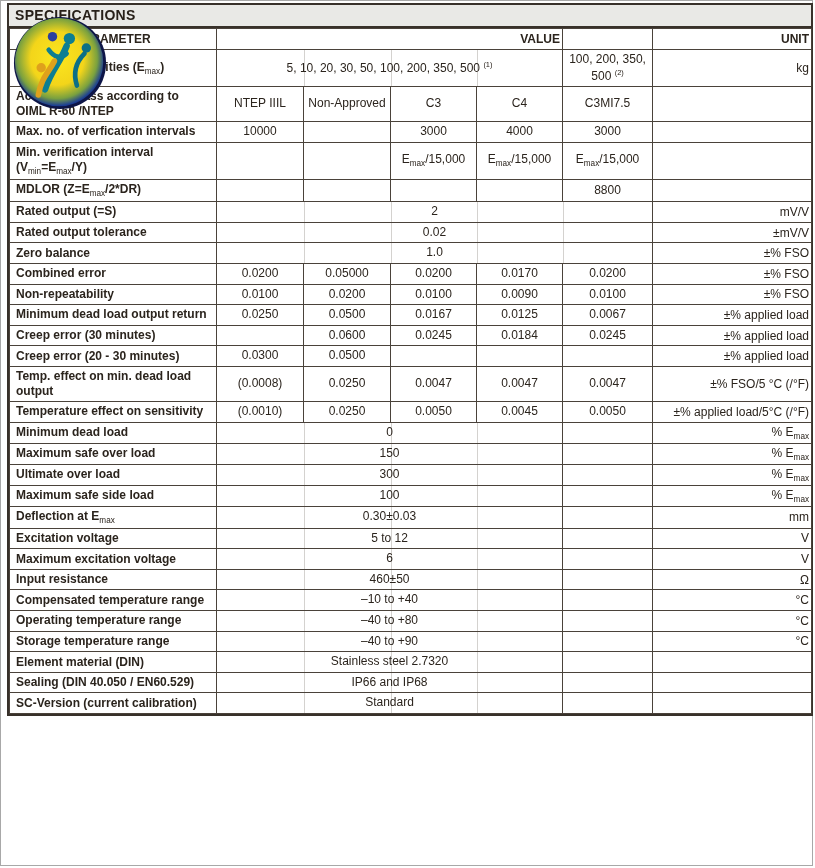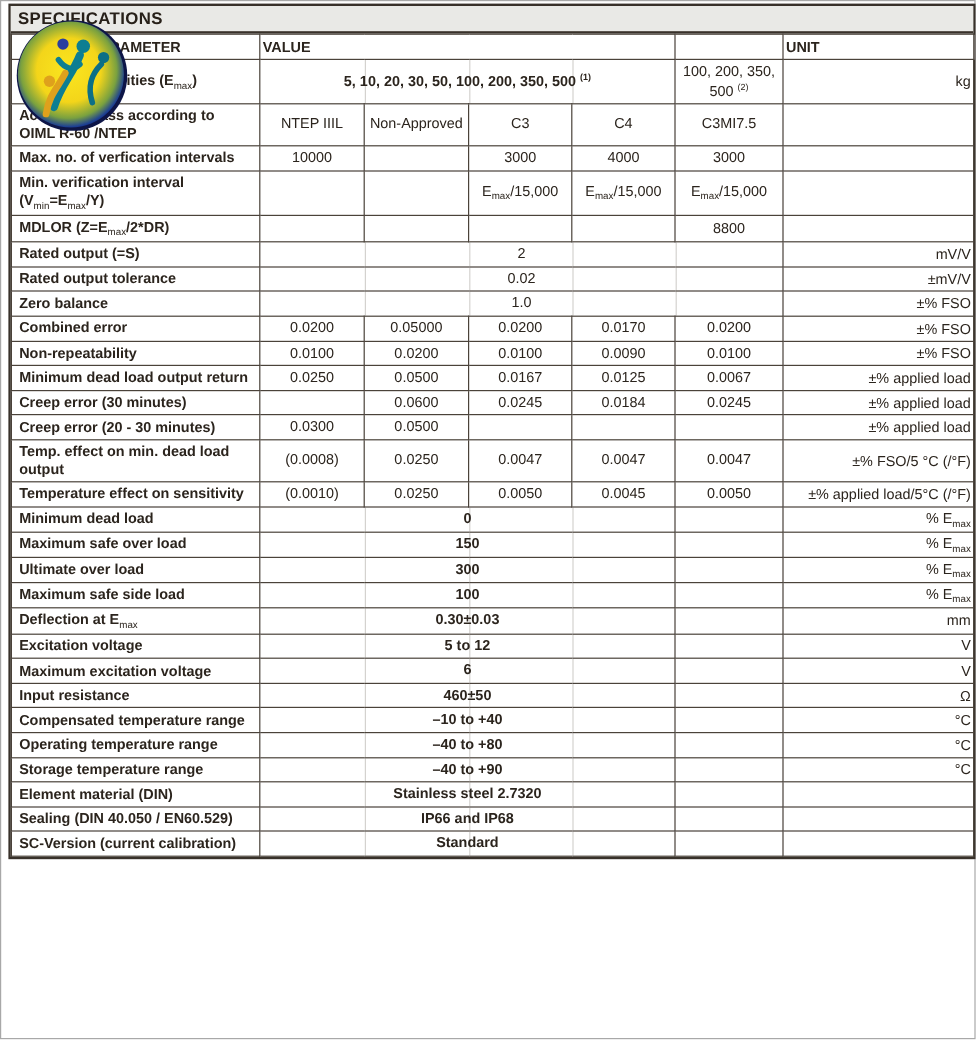--- a/index.html
+++ b/index.html
@@ -3,30 +3,30 @@
 <meta charset="utf-8">
 <style>
   html,body{margin:0;padding:0;background:#fff;}
   body{width:815px;height:868px;overflow:hidden;font-family:"Liberation Sans", sans-serif;}
   .page{width:813px;height:866px;border:1px solid #a8a8a8;background:#fff;position:relative;box-sizing:border-box;}
   .sheet{position:absolute;left:6px;top:2px;width:802px;border:2px solid #38312a;background:#fff;}
   .titlebar{background:#e9e9e6;border-bottom:2px solid #38312a;padding:2px 6px 3px 6px;
     font-size:14px;font-weight:bold;color:#272019;letter-spacing:.3px;}
   table{border-collapse:collapse;table-layout:fixed;width:100%;}
   th,td{border:1px solid #4a423a;color:#2b241d;vertical-align:middle;box-sizing:border-box;}
-  th{font-size:12px;font-weight:bold;padding:3px 2px;text-align:left;background:#fff;}
+  th{font-size:12px;font-weight:bold;padding:3px 2px;text-align:right;background:#fff;}
   th.p{text-align:center;}
   td.p{font-size:12px;font-weight:bold;text-align:left;padding:2px 4px 2px 6px;line-height:1.25;}
   td.v{font-size:12px;text-align:center;padding:2px 3px;line-height:1.3;}
   td.u{font-size:12px;text-align:right;padding:2px 2px;}
   sub{font-size:68%;vertical-align:-3px;font-weight:normal;}
   sup{font-size:62%;vertical-align:5px;}
   
   .m4{background-image:linear-gradient(#d4d2cf,#d4d2cf),linear-gradient(#d4d2cf,#d4d2cf),linear-gradient(#d4d2cf,#d4d2cf);
-      background-size:1px 100%;background-repeat:no-repeat;background-position:87px 0,174px 0,260px 0;font-weight:bold;}
+      background-size:1px 100%;background-repeat:no-repeat;background-position:87px 0,174px 0,260px 0;}
   .m5{background-image:linear-gradient(#d4d2cf,#d4d2cf),linear-gradient(#d4d2cf,#d4d2cf),linear-gradient(#d4d2cf,#d4d2cf),linear-gradient(#d4d2cf,#d4d2cf);
       background-size:1px 100%;background-repeat:no-repeat;background-position:87px 0,174px 0,260px 0,346px 0;}
   .logo{position:absolute;left:12px;top:15px;width:94px;height:94px;z-index:5;}
 </style>
 </head>
 <body>
 
 <div class="page">
   <div class="sheet">
     <div class="titlebar">SPECIFICATIONS</div>

